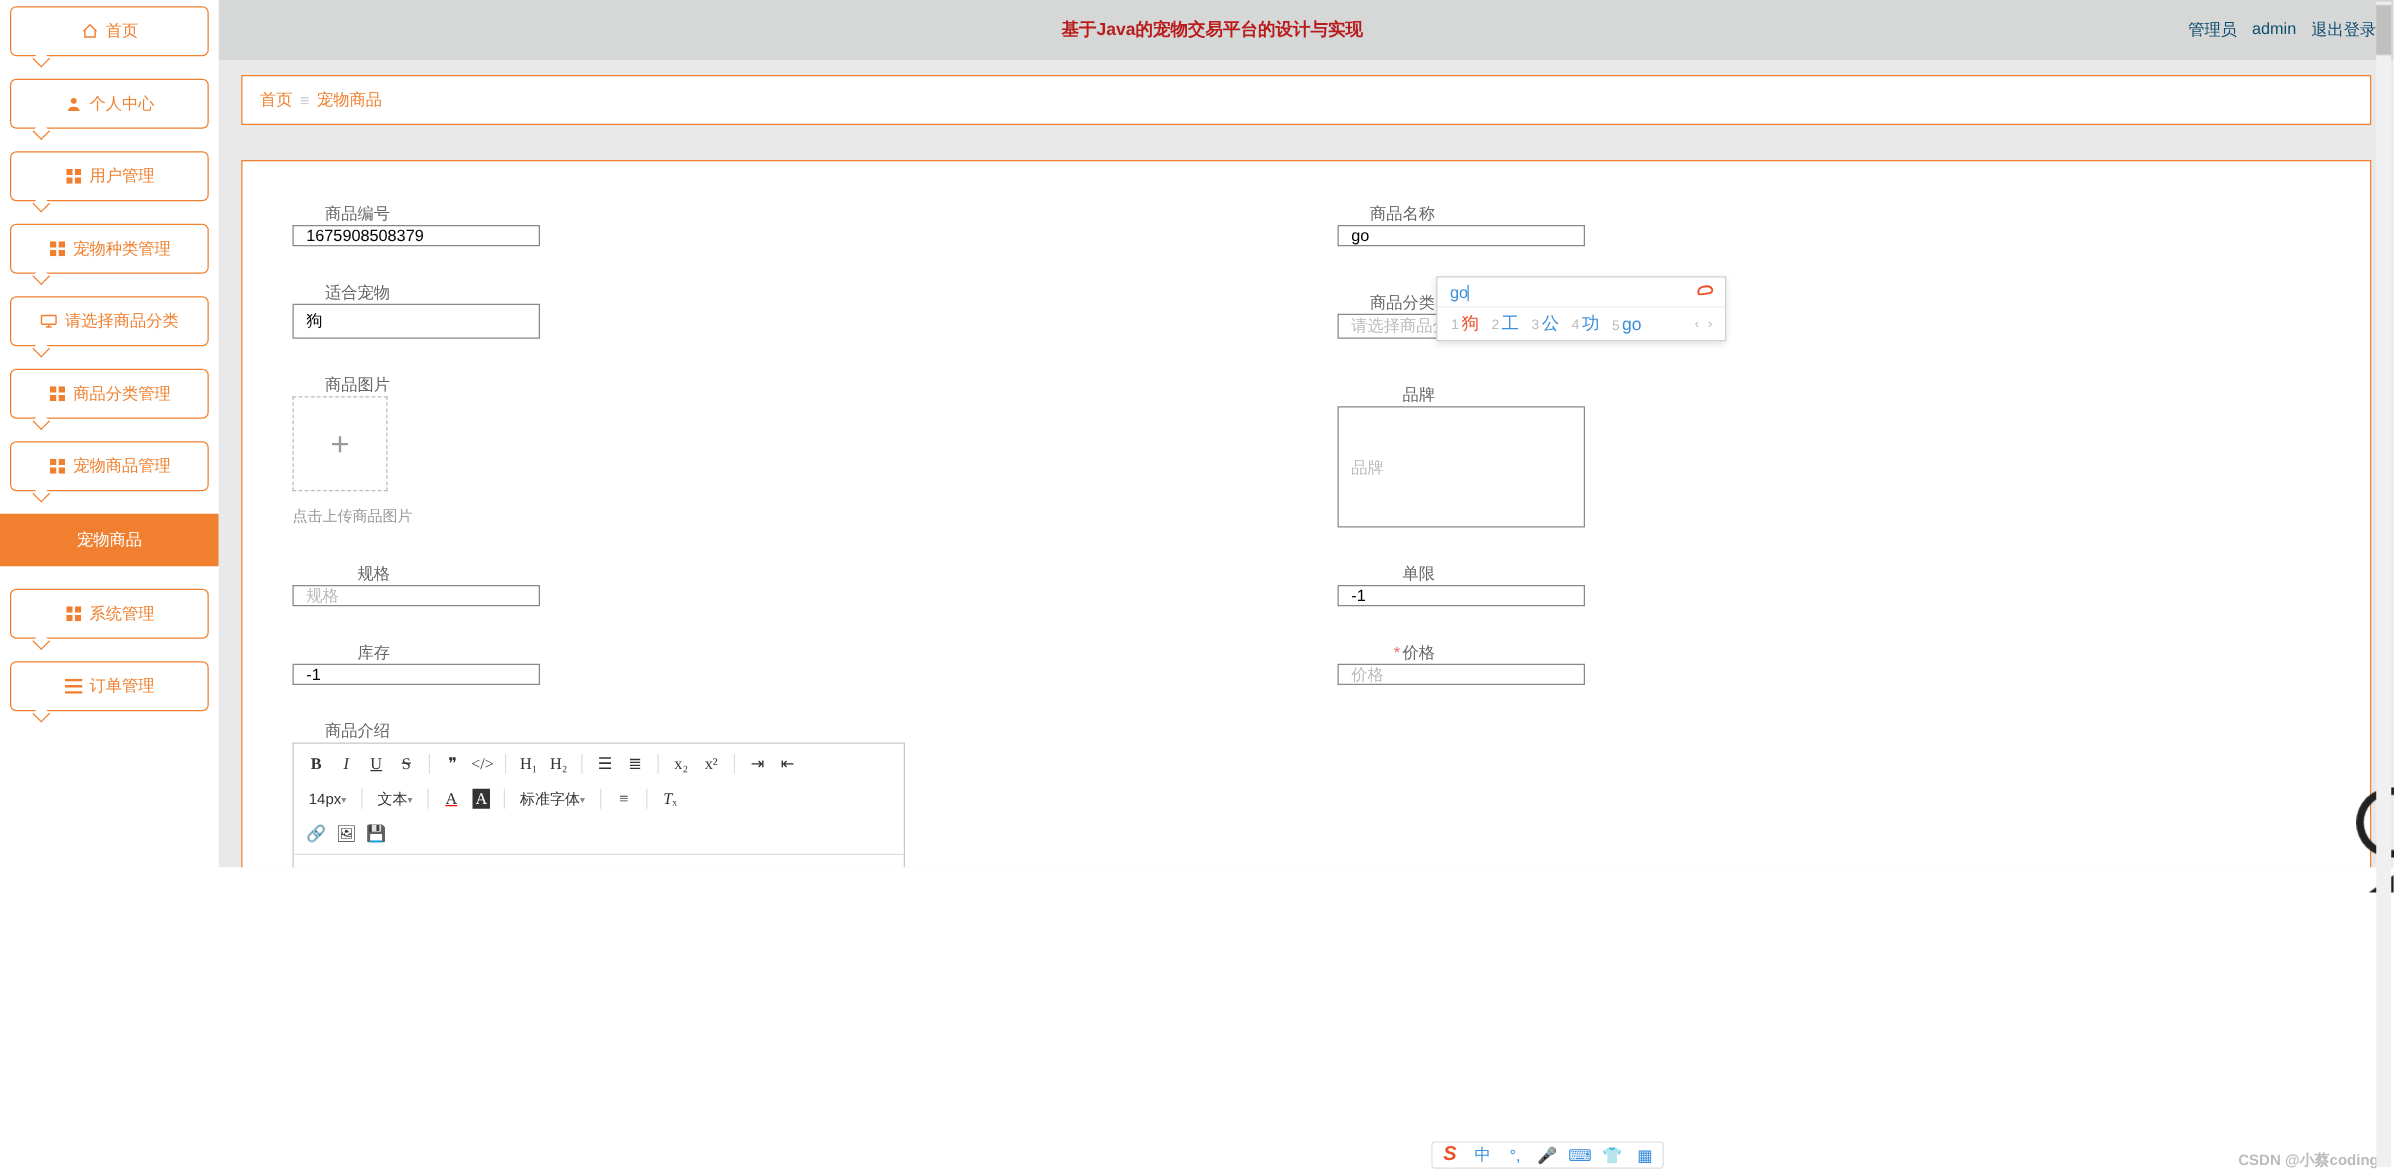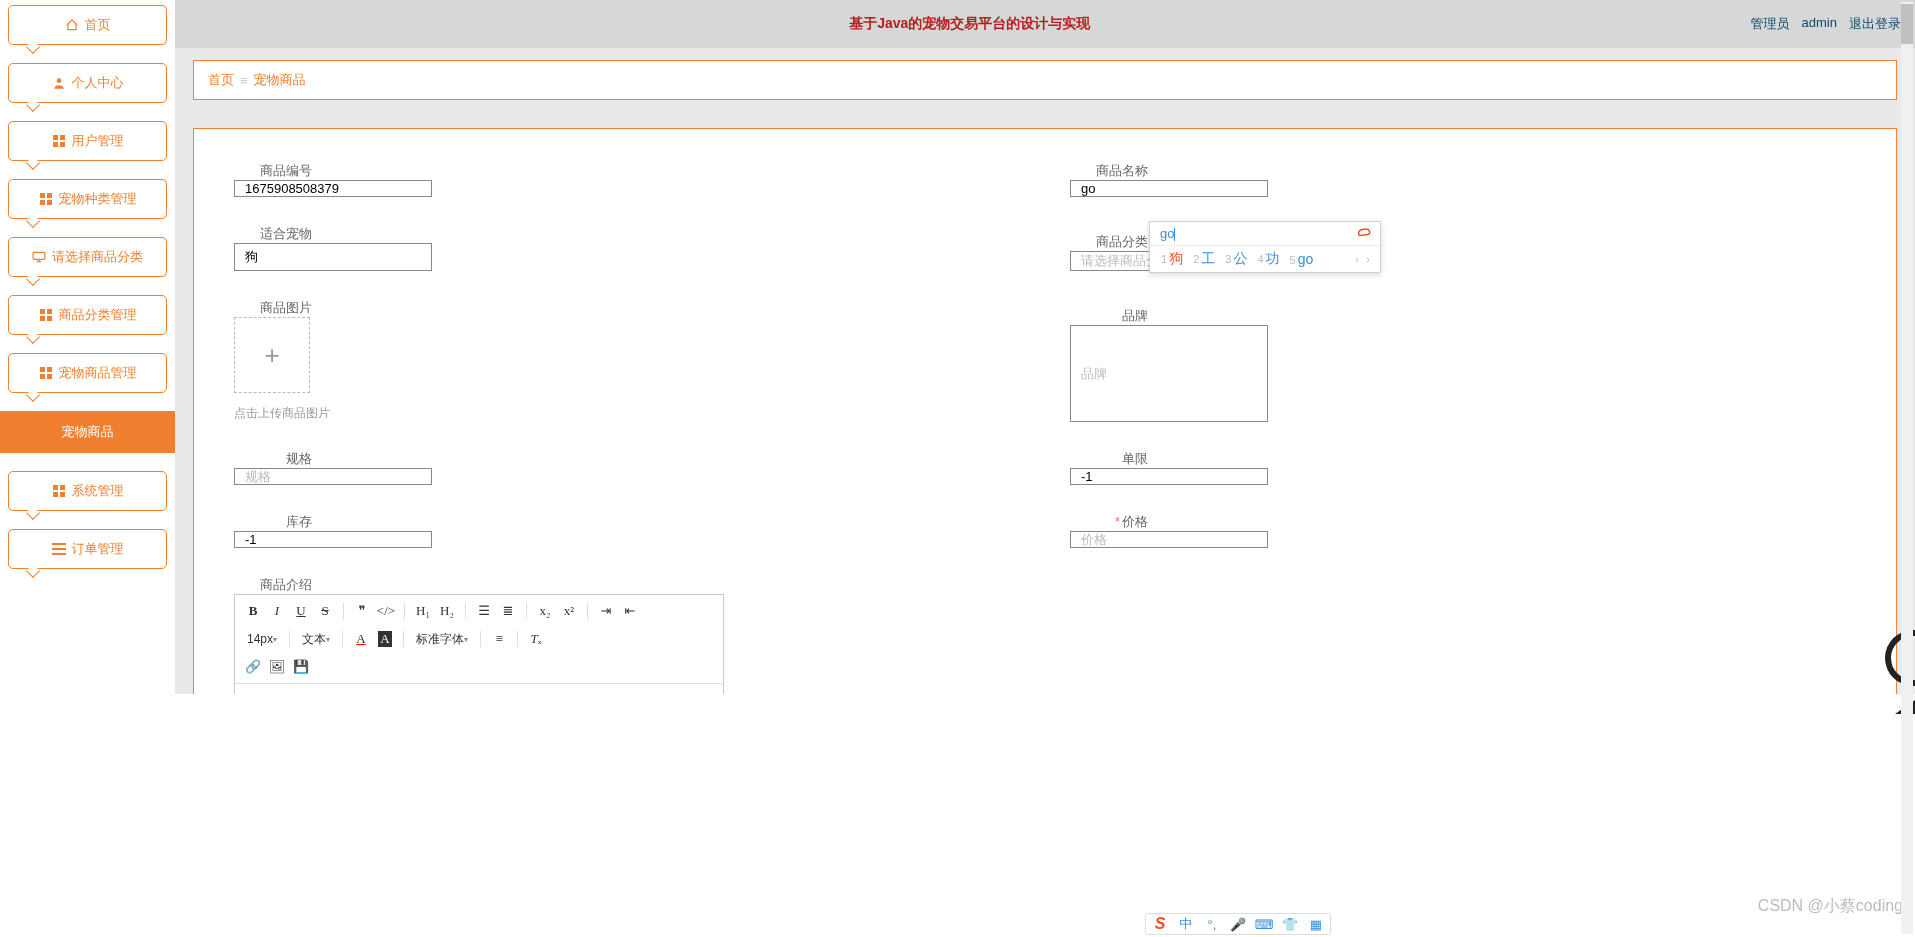--- a/index.html
+++ b/index.html
@@ -61,21 +61,21 @@
 .ime-w { color:#3a8edb; font-size:14px; }
 .ime-c.sel .ime-w { color:#f05028; }
 .ime-pager { margin-left:auto; color:#bbb; font-size:11px; letter-spacing:2px; cursor:pointer; }
 .ime-logo { position:absolute; right:6px; top:3px; width:18px; height:14px; }
 
 
 .ime-bar { position: fixed; bottom: 2px; left: 1145px; display:flex; align-items:center; gap:10px; background:#fff; padding:2px 6px; border:1px solid #ddd; border-radius:3px; }
 .ime-bar-icon { width:16px; height:16px; display:flex; align-items:center; justify-content:center; color:#3a8edb; cursor:pointer; font-size:13px; }
 .ime-bar-s { color:#f05028; font-weight:bold; font-size:16px; font-style:italic; }
 
-.watermark { position:fixed; bottom:20px; right:12px; color:#bbb; font-size:16px; }
+.watermark { position:fixed; bottom:0; right:12px; color:#bbb; font-size:12px;font-weight:bold; }
 .edge-arc { position:fixed; right:-8px; top:630px; width:38px; height:56px; border:6px solid #222; border-right:none; border-top-left-radius:30px; border-bottom-left-radius:30px; background:transparent; }
 .edge-tri { position:fixed; right:0; top:700px; width:0; height:0; border-right:20px solid #222; border-top:14px solid transparent; }
 
 
 .v-scroll { position:fixed; right:2px; top:2px; width:12px; height:932px; background:#f0f0f0; }
 .v-thumb { width:100%; height:40px; background:#c0c0c0; margin-top:2px; }
 </style>
 </head>
 <body>
 

